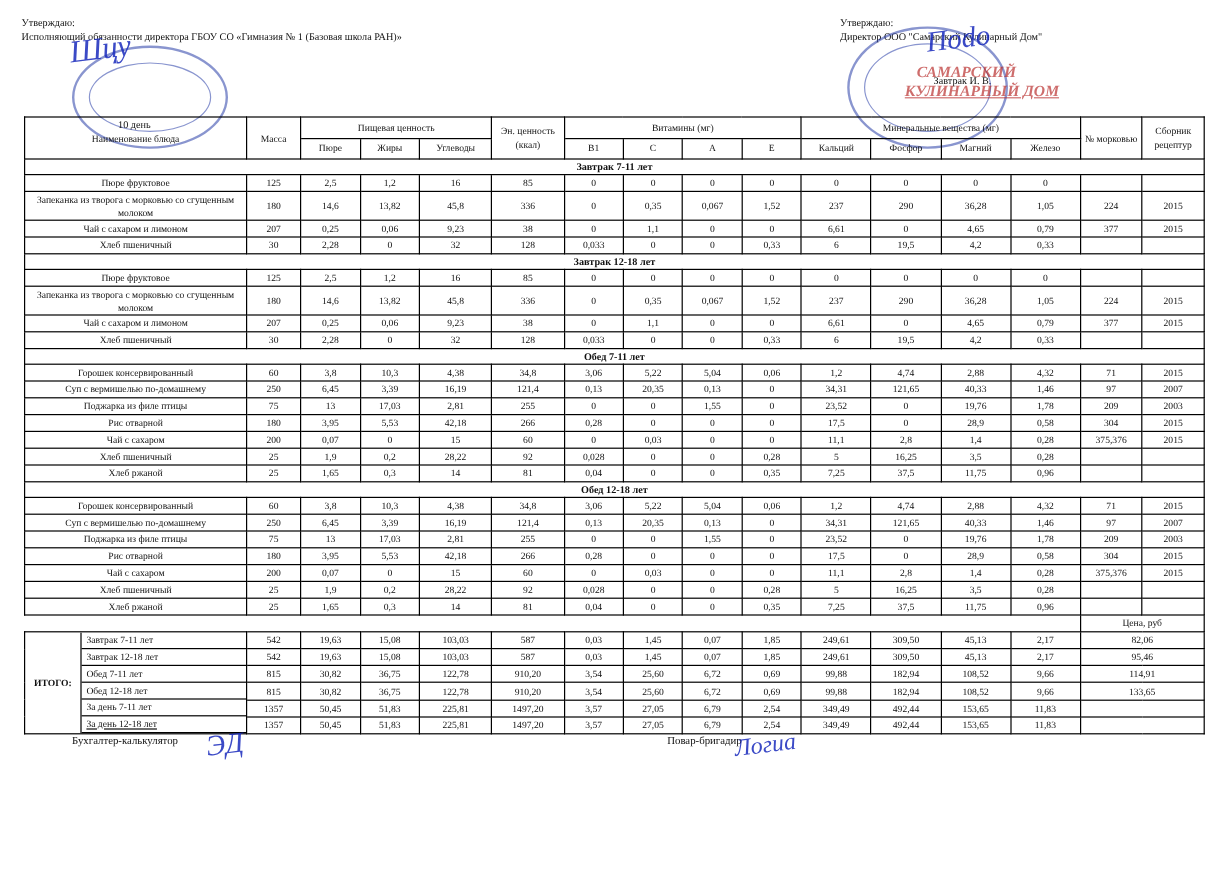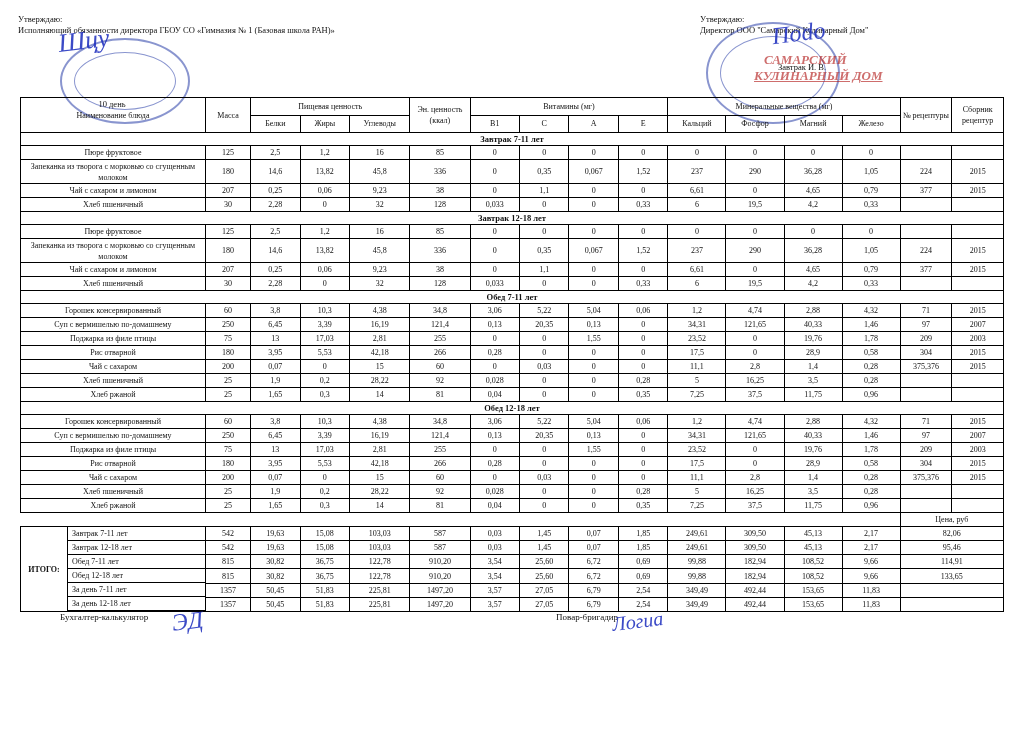--- a/index.html
+++ b/index.html
@@ -193,25 +193,25 @@
       <col style="width:48px">
     </colgroup>
     <thead>
       <tr>
         <th class="name bold" rowspan="2" style="height:34px;">Наименование блюда</th>
         <th rowspan="2">Масса</th>
         <th colspan="3">Пищевая ценность</th>
         <th rowspan="2">Эн. ценность (ккал)</th>
         <th colspan="4">Витамины (мг)</th>
         <th colspan="4">Минеральные вещества (мг)</th>
-        <th rowspan="2">№ рецептуры</th>
+        <th rowspan="2">№ морковью</th>
         <th rowspan="2">Сборник рецептур</th>
       </tr>
       <tr>
-        <th>Белки</th>
+        <th>Пюре</th>
         <th>Жиры</th>
         <th>Углеводы</th>
         <th>В1</th>
         <th>С</th>
         <th>А</th>
         <th>Е</th>
         <th>Кальций</th>
         <th>Фосфор</th>
         <th>Магний</th>
         <th>Железо</th>
@@ -634,21 +634,21 @@
         <tr>
           <td rowspan="6" style="width:172px; padding:0;">
             <div style="display:flex;height:100%;">
               <div style="width:46px;display:flex;align-items:center;justify-content:center;font-weight:bold;font-size:8px;">ИТОГО:</div>
               <div style="flex:1;border-left:1px solid #000;">
                 <div style="height:13.0px;line-height:13px;border-bottom:1px solid #000;padding-left:4px;text-align:left;">Завтрак 7-11 лет</div>
                 <div style="height:13.0px;line-height:13px;border-bottom:1px solid #000;padding-left:4px;text-align:left;">Завтрак 12-18 лет</div>
                 <div style="height:13.0px;line-height:13px;border-bottom:1px solid #000;padding-left:4px;text-align:left;">Обед 7-11 лет</div>
                 <div style="height:13.0px;line-height:13px;border-bottom:1px solid #000;padding-left:4px;text-align:left;">Обед 12-18 лет</div>
                 <div style="height:13.0px;line-height:13px;border-bottom:1px solid #000;padding-left:4px;text-align:left;">За день 7-11 лет</div>
-                <div style="height:13.0px;line-height:13px;border-bottom:1px solid #000;padding-left:4px;text-align:left;">За день 12-18 лет</div>
+                <div style="height:13.0px;line-height:13px;border-bottom:1px solid #000;padding-left:4px;text-align:left;text-decoration:underline;">За день 12-18 лет</div>
               </div>
             </div>
           </td>
           <td>542</td>
           <td>19,63</td>
           <td>15,08</td>
           <td>103,03</td>
           <td>587</td>
           <td>0,03</td>
           <td>1,45</td>

